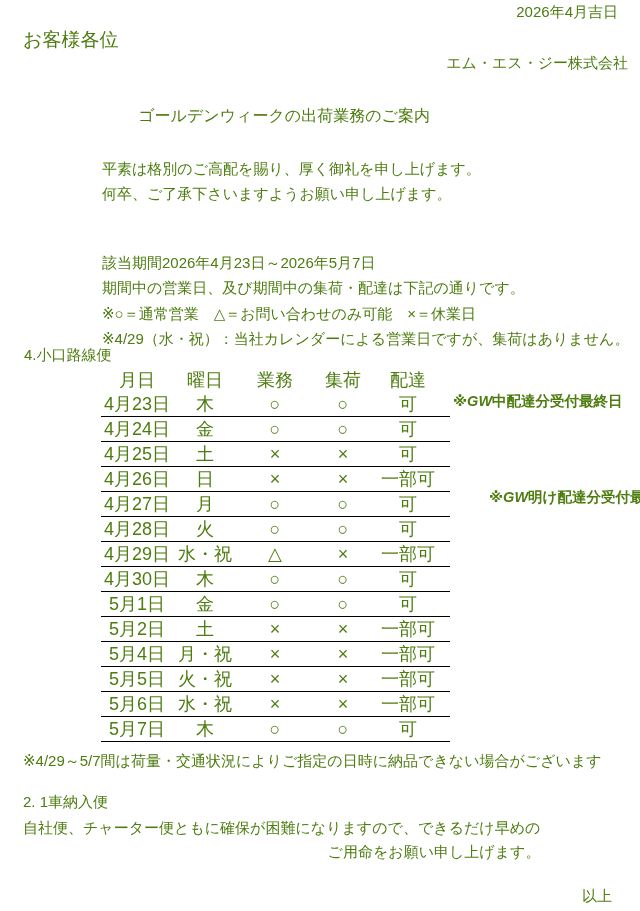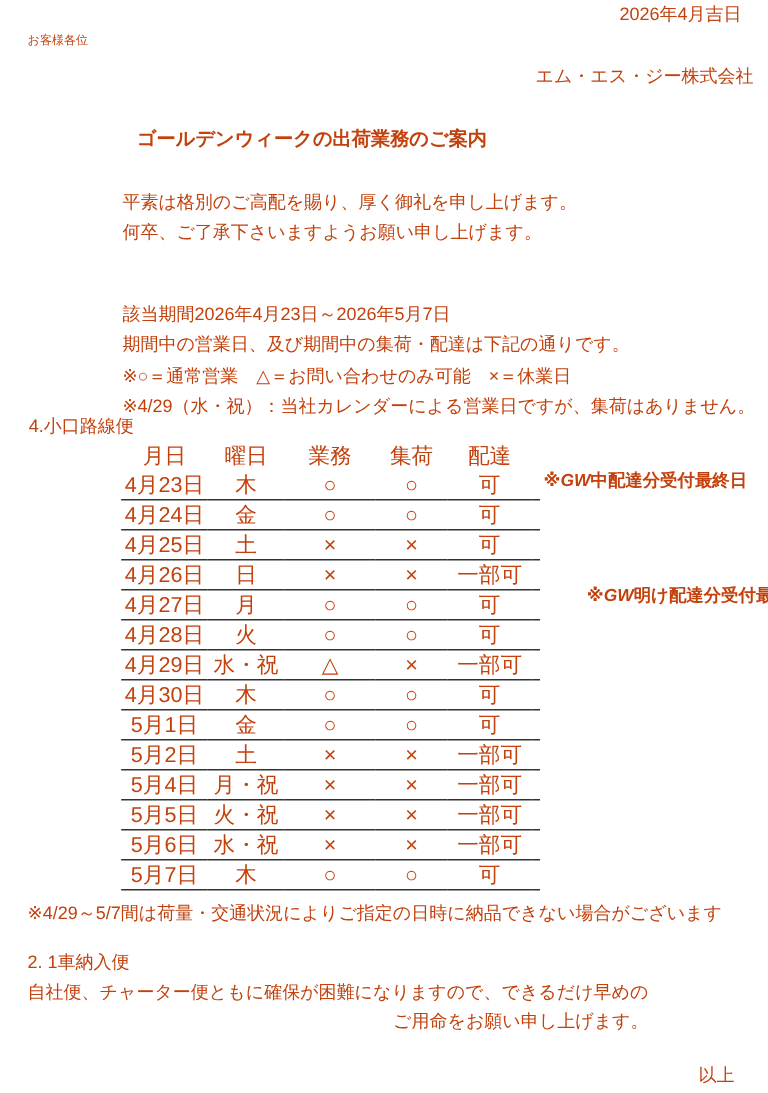--- a/index.html
+++ b/index.html
@@ -5,32 +5,32 @@
   html, body {
     margin: 0;
     padding: 0;
     background: #ffffff;
   }
   .page {
     position: relative;
     width: 640px;
     height: 911px;
     background: #ffffff;
-    color: #c2410c;
+    color: #4d7c0f;
     font-family: "Liberation Sans", "DejaVu Sans", sans-serif;
     font-size: 15px;
     overflow: hidden;
   }
   .abs { position: absolute; white-space: nowrap; }
 
   .date-line      { top: 3px;   right: 22px; }
-  .addressee      { top: 27px;  left: 23px;  font-size: 10px; }
+  .addressee      { top: 27px;  left: 23px;  font-size: 19px; }
   .company-name   { top: 54px;  right: 12px; }
   .doc-title      { top: 106px; left: 0; width: 520px; text-align: center;
-                    font-weight: bold; font-size: 16px; white-space: nowrap; }
+                    font-weight: normal; font-size: 16px; white-space: nowrap; padding-left: 24px; }
 
   .greeting       { top: 156px; left: 102px; line-height: 25.4px; }
   .period-info    { top: 250px; left: 102px; line-height: 25.4px; }
   .section1       { top: 346px; left: 24px; }
 
   .table-wrap     { top: 368px; left: 101px; width: 539px; }
   table.schedule {
     border-collapse: collapse;
     table-layout: fixed;
     width: 349px;

